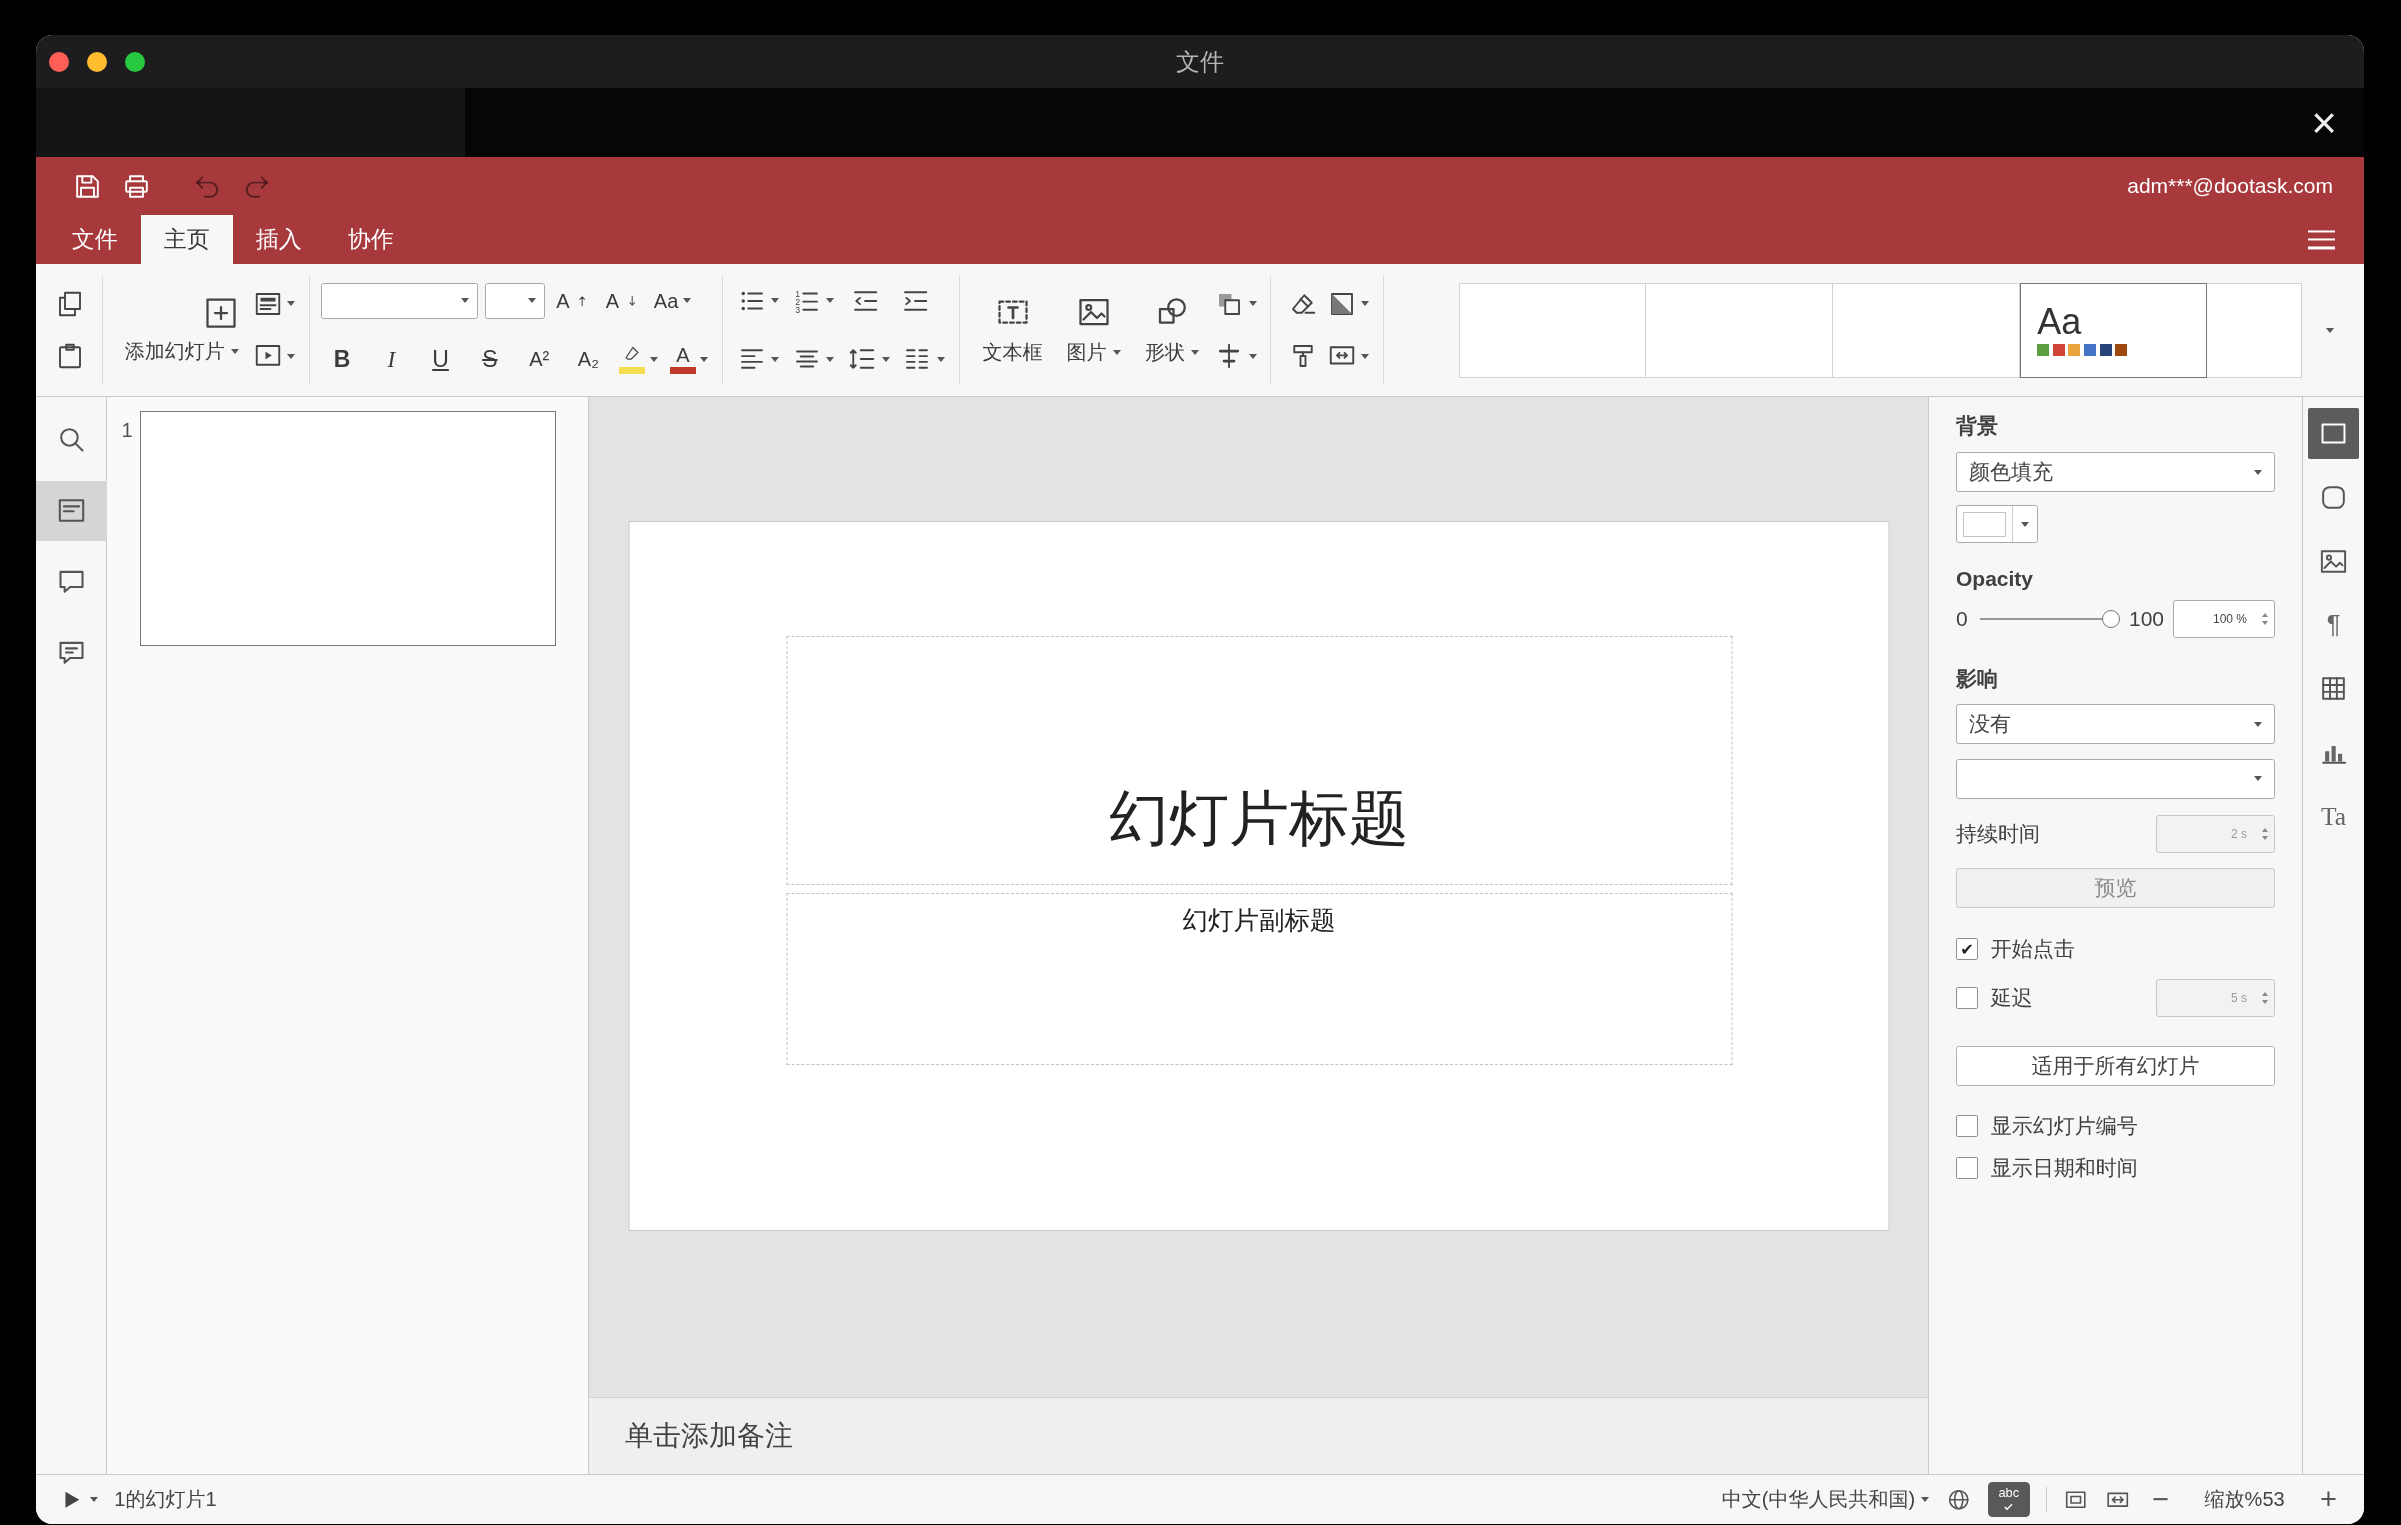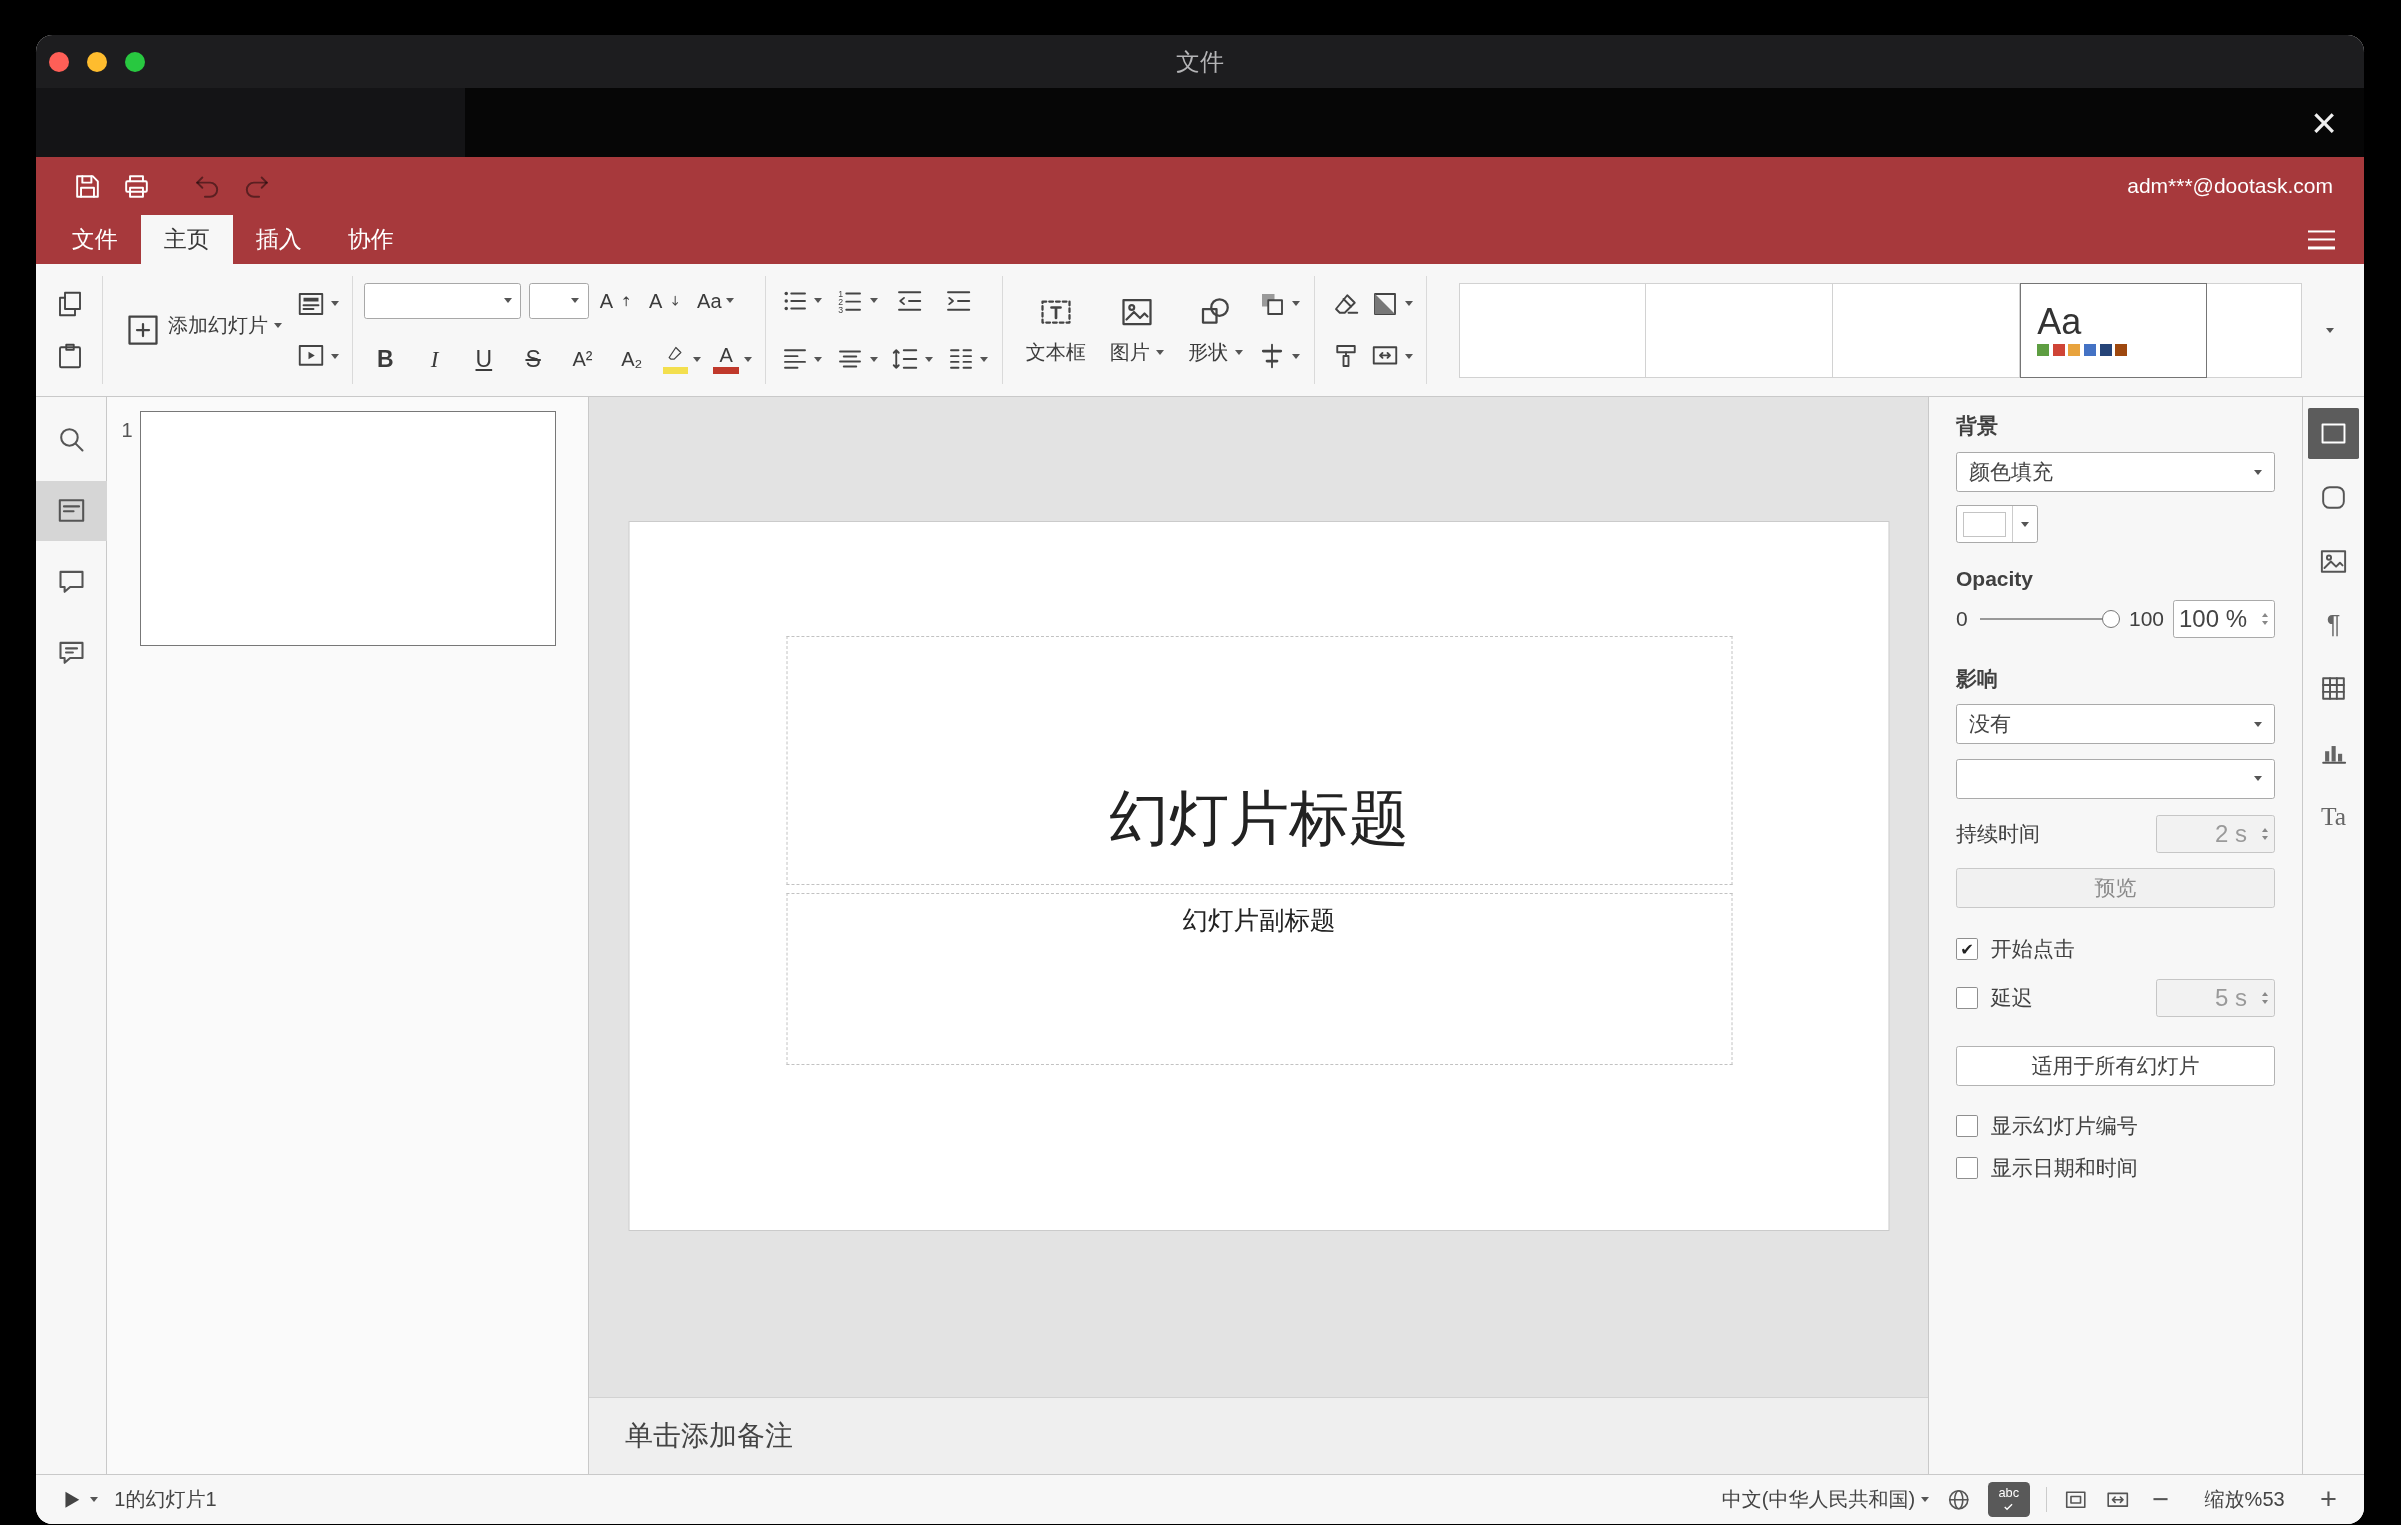--- a/index.html
+++ b/index.html
@@ -40,21 +40,21 @@
   .tgroup { display: flex; flex-direction: column; justify-content: center; gap: 5.5px; }
   .trow { display: flex; align-items: center; gap: 7.3px; height: 53px; }
   .sep { width: 0.9px; height: 108px; background: #dadada; margin: 0 11px; flex: 0 0 auto; }
   .tbtn { min-width: 42px; height: 47px; display: flex; align-items: center; justify-content: center; gap: 4.6px; border-radius: 2.7px; padding: 0 2.7px; }
   .tbtn svg { width: 30px; height: 30px; }
   .ic { fill: none; stroke: #444; stroke-width: 1.5; stroke-linecap: round; stroke-linejoin: round; }
   .ic.w { stroke: #fff; }
   .ic.dim { stroke: rgba(0,0,0,0.45); }
   .ic.g { stroke: #555; }
   .cv { width: 0; height: 0; border-left: 4.6px solid transparent; border-right: 4.6px solid transparent; border-top: 5.5px solid #555; flex: 0 0 auto; }
-  .addslide { display: flex; flex-direction: row; align-items: flex-start; justify-content: center; gap: 7.3px; padding: 0 11px; }
+  .addslide { display: flex; flex-direction: column; align-items: flex-end; justify-content: center; gap: 7.3px; padding: 0 11px; }
   .addslide svg { width: 36px; height: 36px; }
   .lblrow { display: flex; align-items: center; gap: 6.4px; font-size: 20px; color: #3d3d3d; white-space: nowrap; }
   .combo { height: 36px; background: #fff; border: 0.9px solid #a8a8a8; border-radius: 2.7px; display: flex; align-items: center; justify-content: space-between; padding: 0 8.2px; font-size: 20px; color: #444; }
   .combo.font { width: 157px; } .combo.size { width: 60px; }
   .lb { font-size: 23px; color: #3b3b3b; line-height: 1; }
   .lb.b { font-weight: bold; } .lb.i { font-style: italic; font-family: "Liberation Serif", serif; }
   .lb.u { text-decoration: underline; } .lb.st { text-decoration: line-through; }
   .lb.sm { font-size: 20px; }
   .colbtn { display: flex; flex-direction: column; align-items: center; gap: 2.7px; }
   .cbar { width: 25.5px; height: 6.4px; }
@@ -89,21 +89,21 @@
   
   .settings { width: 374px; background: #f7f7f7; border-left: 0.9px solid #c9c9c9; padding: 14.6px 27px 0; font-size: 21px; color: #404040; flex: 0 0 auto; }
   .sp-label { font-weight: bold; }
   .dd { height: 40px; background: #fff; border: 0.9px solid #aaa; border-radius: 2.7px; display: flex; align-items: center; justify-content: space-between; padding: 0 12px; font-size: 21px; color: #444; width: 100%; }
   .swatchwrap { display: flex; width: 82px; height: 38px; border: 0.9px solid #aaa; border-radius: 2.7px; background: #fff; }
   .swatch { flex: 1; margin: 5.5px; background: #fff; border: 0.9px solid #c4c4c4; }
   .swcaret { width: 25.5px; border-left: 0.9px solid #ccc; display: flex; align-items: center; justify-content: center; }
   .oprow { display: flex; align-items: center; gap: 9px; }
   .slider { flex: 1; height: 1.8px; background: #999; position: relative; margin: 0 3.6px; }
   .knob { position: absolute; right: -3.6px; top: 50%; transform: translateY(-50%); width: 18px; height: 18px; border-radius: 50%; background: #fff; border: 0.9px solid #777; }
-  .numin { width: 102px; height: 38px; border: 0.9px solid #aaa; border-radius: 2.7px; background: #fff; display: flex; align-items: center; justify-content: flex-end; padding-right: 27px; position: relative; font-size: 24px; color: #444; flex: 0 0 auto; }
+  .numin { width: 102px; height: 38px; border: 0.9px solid #aaa; border-radius: 2.7px; background: #fff; display: flex; align-items: center; justify-content: flex-end; padding-right: 27px; position: relative; font-size: 12px; color: #444; flex: 0 0 auto; }
   .numin.dis { background: #f2f2f2; border-color: #c6c6c6; color: #9a9a9a; }
   .spin { position: absolute; right: 6.4px; top: 0; bottom: 0; display: flex; flex-direction: column; justify-content: center; gap: 3.6px; }
   .spin i { width: 0; height: 0; border-left: 3.6px solid transparent; border-right: 3.6px solid transparent; }
   .spin .up { border-bottom: 4.6px solid #888; }
   .spin .dn { border-top: 4.6px solid #888; }
   .btn { height: 40px; width: 100%; border: 0.9px solid #b3b3b3; border-radius: 2.7px; background: #fff; display: flex; align-items: center; justify-content: center; font-size: 21px; color: #444; }
   .btn.dis { background: #f1f1f1; color: #8b8b8b; border-color: #c9c9c9; }
   .cbrow { display: flex; align-items: center; gap: 12.8px; }
   .cb { width: 22px; height: 22px; border: 0.9px solid #8f8f8f; border-radius: 1.8px; background: #fff; display: flex; align-items: center; justify-content: center; font-size: 16.4px; color: #222; line-height: 1; flex: 0 0 auto; }
   .durrow { display: flex; align-items: center; justify-content: space-between; }

